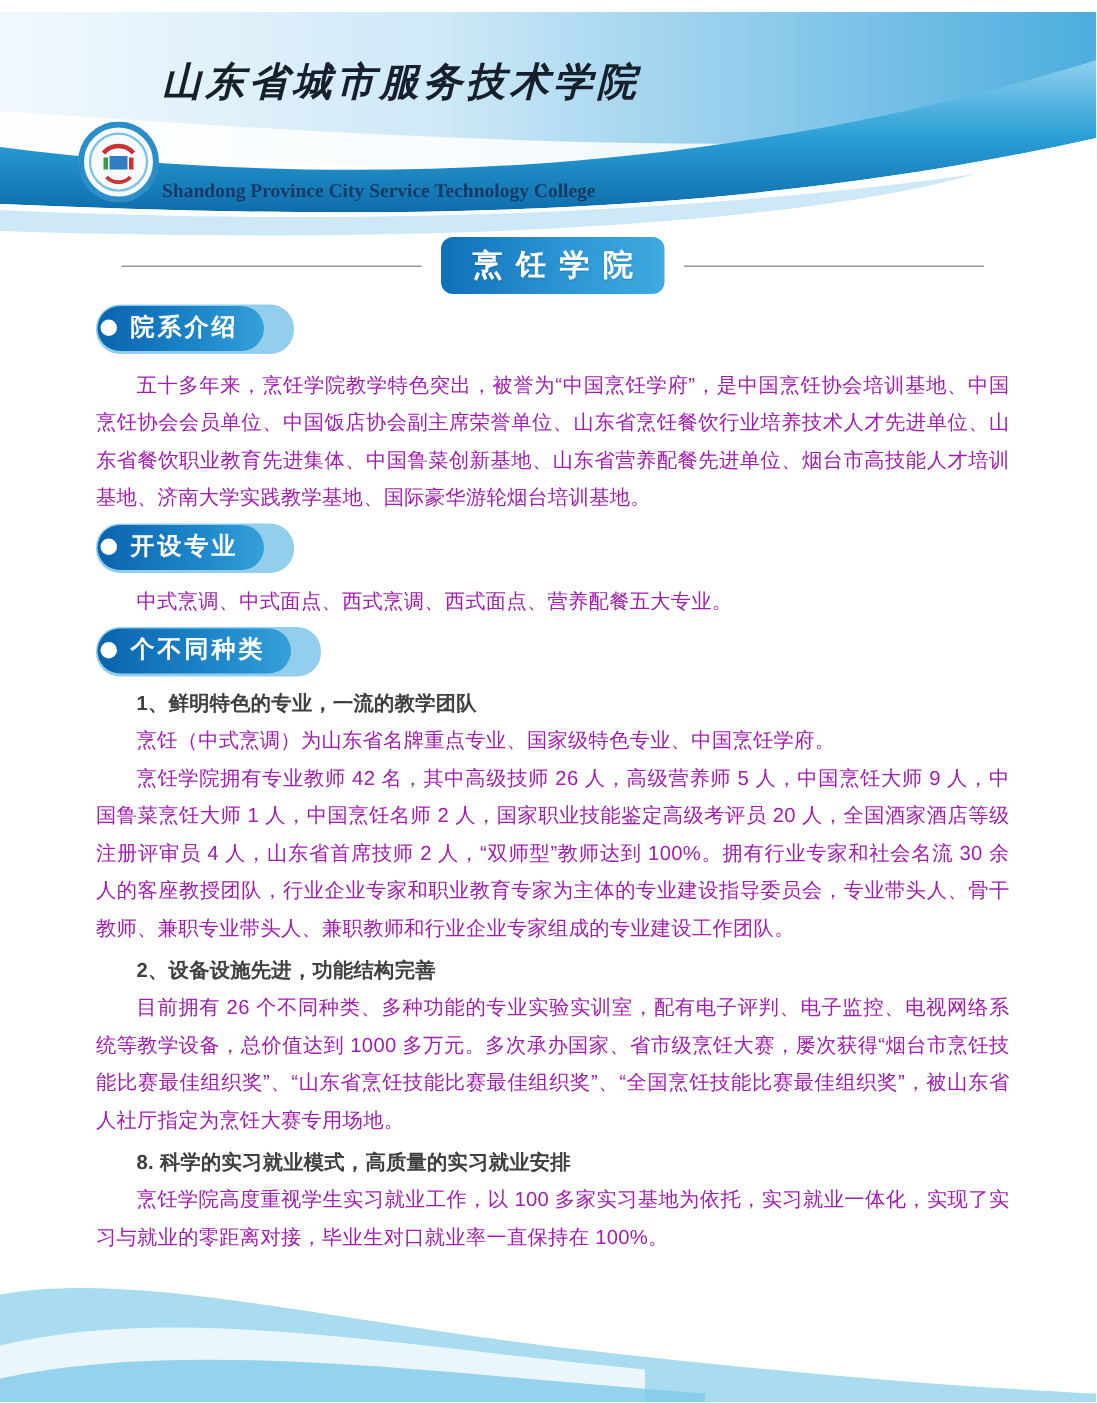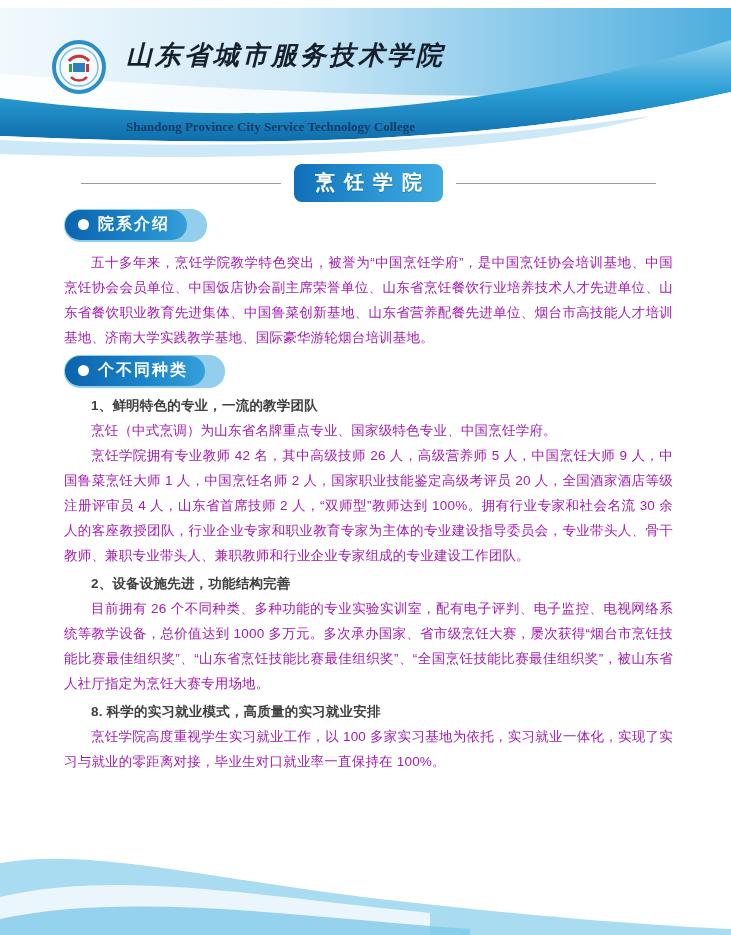--- a/index.html
+++ b/index.html
@@ -2,52 +2,52 @@
 <html><head>
 <meta charset="utf-8">
 <style>
   html,body{margin:0;padding:0;background:#ffffff;}
   .page{
     position:relative;width:731px;height:935px;overflow:hidden;background:#ffffff;
     font-family:"Liberation Sans","DejaVu Sans",sans-serif;
   }
   
   .header-wave{position:absolute;top:0;left:0;z-index:1;}
-  .brand{position:absolute;top:40px;left:52px;z-index:3;display:flex;align-items:flex-start;gap:20px;}
+  .brand{position:absolute;top:40px;left:52px;z-index:3;display:flex;align-items:flex-end;gap:2px;}
   .logo{width:54px;height:54px;flex:0 0 auto;}
   .brand-text{display:flex;flex-direction:column;}
   .brand-zh{
     font-family:"DejaVu Serif","Liberation Serif",serif;
     font-style:italic;font-weight:bold;font-size:26px;line-height:30px;
     color:#16202c;letter-spacing:3px;white-space:nowrap;
   }
   .brand-en{
     font-family:"Liberation Serif","DejaVu Serif",serif;
     font-weight:bold;font-size:13px;line-height:17px;color:#173a66;white-space:nowrap;margin-top:48px;
   }
   
   .footer-wave{position:absolute;bottom:0;left:0;z-index:0;}
   
   .content{position:absolute;top:158px;left:0;right:0;z-index:2;padding:0 58px 0 64px;}
-  .banner-row{display:flex;align-items:center;justify-content:center;gap:13px;margin-top:8px;height:34px;}
+  .banner-row{display:flex;align-items:center;justify-content:center;gap:13px;margin-top:2px;height:34px;}
   .banner-line{height:1px;background:#9a9a9a;flex:0 0 200px;}
   .banner{
     background:linear-gradient(90deg,#0f6fb9 0%,#2b96d3 55%,#3fa9e0 100%);
     color:#ffffff;font-size:20px;font-weight:bold;letter-spacing:9px;
     padding:5px 12px 6px 21px;border-radius:8px;white-space:nowrap;
     text-shadow:0 1px 1px rgba(0,40,80,.25);
   }
   .pill-wrap{
     display:inline-flex;background:#93cfec;border-radius:16px;
     padding:1px 20px 2px 1px;vertical-align:top;
   }
   .pill{
     display:flex;align-items:center;gap:9px;
     background:linear-gradient(90deg,#0a63ae 0%,#1d86c9 60%,#35a0da 100%);
-    border-radius:15px;padding:4px 17px 5px 13px;
+    border-radius:15px;padding:4px 17px 5px 2px;
     color:#ffffff;font-size:16px;font-weight:bold;letter-spacing:2px;white-space:nowrap;
   }
   .dot{width:11px;height:11px;border-radius:50%;background:#ffffff;flex:0 0 auto;}
   .mt9{margin-top:9px;} .mt5{margin-top:5px;}
   p.body{
     margin:0;font-size:13.5px;line-height:25px;color:#a21caf;
     text-align:justify;text-indent:2em;letter-spacing:0.2px;
   }
   p.body.first{margin-top:8px;}
   p.body.single{margin-top:6px;}
@@ -115,20 +115,29 @@
     <div class="mt9">
       <span class="pill-wrap">
         <span class="pill">
           <span class="dot"></span>
           <span>院系介绍</span>
         </span>
       </span>
       <p class="body first">五十多年来，烹饪学院教学特色突出，被誉为“中国烹饪学府”，是中国烹饪协会培训基地、中国烹饪协会会员单位、中国饭店协会副主席荣誉单位、山东省烹饪餐饮行业培养技术人才先进单位、山东省餐饮职业教育先进集体、中国鲁菜创新基地、山东省营养配餐先进单位、烟台市高技能人才培训基地、济南大学实践教学基地、国际豪华游轮烟台培训基地。</p>
     </div>
 
+    <div class="mt5">
+      <span class="pill-wrap">
+        <span class="pill">
+          <span class="dot"></span>
+          <span>开设专业</span>
+        </span>
+      </span>
+      <p class="body single">中式烹调、中式面点、西式烹调、西式面点、营养配餐五大专业。</p>
+    </div>
 
     <div class="mt5">
       <span class="pill-wrap">
         <span class="pill">
           <span class="dot"></span>
           <span>个不同种类</span>
         </span>
       </span>
 
       <div>

